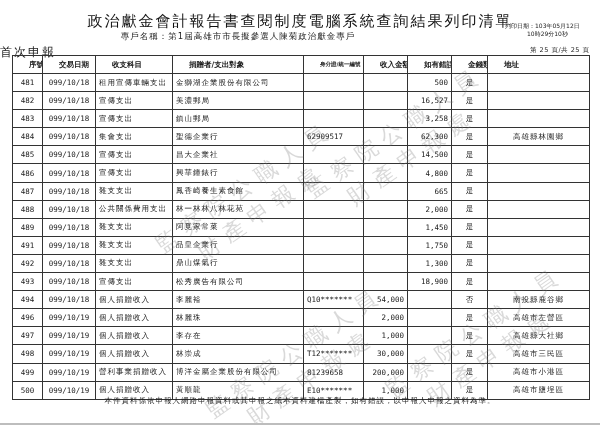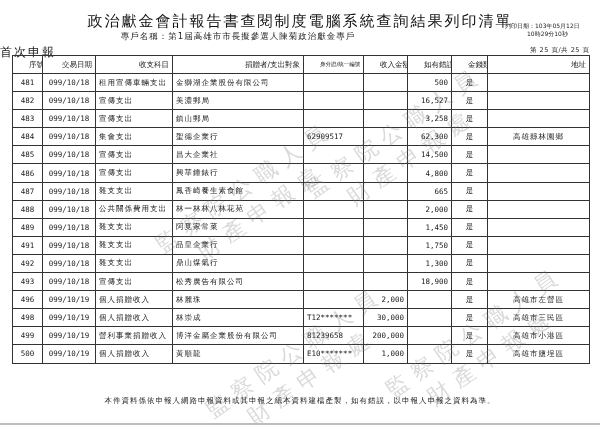--- a/index.html
+++ b/index.html
@@ -28,21 +28,21 @@
   }
   table.grid {
     position: absolute; left: 12px; top: 55px; width: 577px;
     border-collapse: collapse; table-layout: fixed;
     border: 1.5px solid #222;
   }
   table.grid th, table.grid td {
     border: 1px solid #333; height: 17.1px; padding: 0 3px; white-space: nowrap; overflow: hidden;
     font-size: 7.5px;
   }
-  table.grid th { font-weight: normal; font-size: 7.5px; text-align: right; height: 17px; padding-left: 16px; }
+  table.grid th { font-weight: bold; font-size: 7.5px; text-align: left; height: 17px; padding-left: 16px; }
   td.c { text-align: center; }
   td.r { text-align: right; font-family: "DejaVu Sans Mono", monospace; font-size: 7.5px; }
   td.num { text-align: center; font-family: "DejaVu Sans Mono", monospace; font-size: 7px; }
   td.id { font-family: "DejaVu Sans Mono", monospace; font-size: 5.5px; }
   td.l { text-align: left; letter-spacing: 1px; }
   td.addr { text-align: center; font-size: 7px; letter-spacing: 1px; }
   .footer-note {
     position: absolute; left: 0; width: 600px; top: 396px; text-align: center;
     font-size: 7.5px; letter-spacing: 1px; color: #222;
   }
@@ -222,29 +222,51 @@
         <td class="num">099/10/18</td>
         <td class="l">宣傳支出</td>
         <td class="l">松秀廣告有限公司</td>
         <td class="id"></td>
         <td class="r"></td>
         <td class="r">18,900</td>
         <td class="c">是</td>
         <td class="addr"></td>
       </tr>
       <tr>
+        <td class="num">494</td>
+        <td class="num">099/10/18</td>
+        <td class="l">個人捐贈收入</td>
+        <td class="l">李麗裕</td>
+        <td class="id">Q10*******</td>
+        <td class="r">54,000</td>
+        <td class="r"></td>
+        <td class="c">否</td>
+        <td class="addr">南投縣鹿谷鄉</td>
+      </tr>
+      <tr>
         <td class="num">496</td>
         <td class="num">099/10/19</td>
         <td class="l">個人捐贈收入</td>
         <td class="l">林麗珠</td>
         <td class="id"></td>
         <td class="r">2,000</td>
         <td class="r"></td>
         <td class="c">是</td>
         <td class="addr">高雄市左營區</td>
+      </tr>
+      <tr>
+        <td class="num">497</td>
+        <td class="num">099/10/19</td>
+        <td class="l">個人捐贈收入</td>
+        <td class="l">李存在</td>
+        <td class="id"></td>
+        <td class="r">1,000</td>
+        <td class="r"></td>
+        <td class="c">是</td>
+        <td class="addr">高雄縣大社鄉</td>
       </tr>
       <tr>
         <td class="num">498</td>
         <td class="num">099/10/19</td>
         <td class="l">個人捐贈收入</td>
         <td class="l">林崇成</td>
         <td class="id">T12*******</td>
         <td class="r">30,000</td>
         <td class="r"></td>
         <td class="c">是</td>

